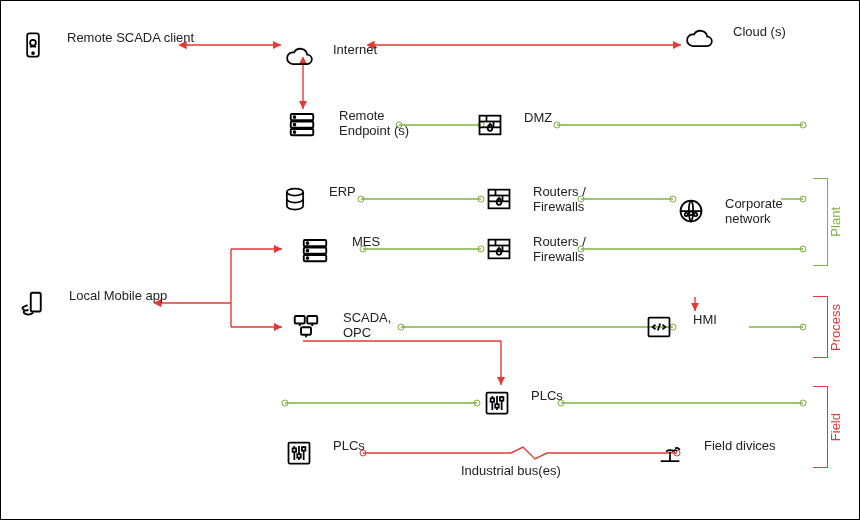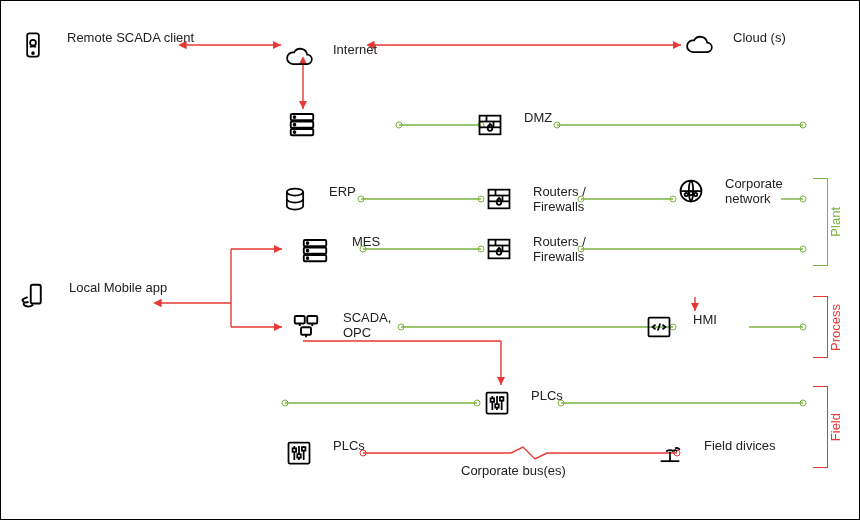--- a/index.html
+++ b/index.html
@@ -111,36 +111,38 @@
   <span class="label">Remote SCADA client</span>
 </div>
 
 <div class="node" style="left:284px;top:42px">
   <svg class="icon" viewBox="0 0 24 24">
       <path d="M7 18a5 5 0 1 1 .8-9.9A6 6 0 0 1 19 10a4 4 0 0 1 0 8H7z"></path>
     </svg>
   <span class="label">Internet</span>
 </div>
 
-<div class="node" style="left:684px;top:30px">
+<div class="node" style="left:684px;top:24px">
   <svg class="icon" viewBox="0 0 24 24">
       <path d="M7 18a5 5 0 1 1 .8-9.9A6 6 0 0 1 19 10a4 4 0 0 1 0 8H7z"></path>
     </svg>
   <span class="label">Cloud (s)</span>
 </div>
 
 <div class="node" style="left:284px;top:108px">
   <svg class="icon big" viewBox="0 0 24 24">
       <rect x="3" y="4" width="18" height="5" rx="1"></rect>
       <rect x="3" y="10" width="18" height="5" rx="1"></rect>
       <rect x="3" y="16" width="18" height="5" rx="1"></rect>
       <circle cx="6" cy="6.5" r=".7" fill="#000"></circle>
       <circle cx="6" cy="12.5" r=".7" fill="#000"></circle>
       <circle cx="6" cy="18.5" r=".7" fill="#000"></circle>
     </svg>
+  <span class="label">Remote
+Endpoint (s)</span>
 </div>
 
 <div class="node" style="left:475px;top:110px">
   <svg class="icon" viewBox="0 0 24 24">
       <rect x="3" y="4" width="18" height="16"></rect>
       <line x1="3" y1="9" x2="21" y2="9"></line>
       <line x1="3" y1="14" x2="21" y2="14"></line>
       <line x1="9" y1="4" x2="9" y2="9"></line>
       <line x1="15" y1="9" x2="15" y2="14"></line>
       <path d="M12 11c1.4 1 2 2 2 3.3 0 1.6-1 2.7-2 2.7s-2-1.1-2-2.7c0-.6.2-1 .5-1.5.2.6.6 1 1 .9 0-1.3.2-2 .5-2.7z"></path>
@@ -163,21 +165,21 @@
       <line x1="3" y1="9" x2="21" y2="9"></line>
       <line x1="3" y1="14" x2="21" y2="14"></line>
       <line x1="9" y1="4" x2="9" y2="9"></line>
       <line x1="15" y1="9" x2="15" y2="14"></line>
       <path d="M12 11c1.4 1 2 2 2 3.3 0 1.6-1 2.7-2 2.7s-2-1.1-2-2.7c0-.6.2-1 .5-1.5.2.6.6 1 1 .9 0-1.3.2-2 .5-2.7z"></path>
     </svg>
   <span class="label">Routers /
 Firewalls</span>
 </div>
 
-<div class="node" style="left:676px;top:176px">
+<div class="node" style="left:676px;top:196px">
   <svg class="icon" viewBox="0 0 24 24">
       <circle cx="12" cy="12" r="9"></circle>
       <path d="M3 12h18M12 3c2.5 2.5 2.5 15 0 18M12 3c-2.5 2.5-2.5 15 0 18"></path>
       <circle cx="8" cy="15" r="1.4"></circle>
       <circle cx="12" cy="14" r="1.6"></circle>
       <circle cx="16" cy="15" r="1.4"></circle>
     </svg>
   <span class="label">Corporate
 network</span>
 </div>
@@ -200,21 +202,21 @@
       <line x1="3" y1="9" x2="21" y2="9"></line>
       <line x1="3" y1="14" x2="21" y2="14"></line>
       <line x1="9" y1="4" x2="9" y2="9"></line>
       <line x1="15" y1="9" x2="15" y2="14"></line>
       <path d="M12 11c1.4 1 2 2 2 3.3 0 1.6-1 2.7-2 2.7s-2-1.1-2-2.7c0-.6.2-1 .5-1.5.2.6.6 1 1 .9 0-1.3.2-2 .5-2.7z"></path>
     </svg>
   <span class="label">Routers /
 Firewalls</span>
 </div>
 
-<div class="node" style="left:14px;top:280px">
+<div class="node" style="left:14px;top:288px">
   <svg class="icon big" viewBox="0 0 24 24">
       <rect x="11" y="3" width="8" height="15" rx="1.5"></rect>
       <path d="M13 19c-2 1.5-5 1.8-7 .5-1-.7-1-2 .2-2.2l3-.5"></path>
       <path d="M6 16.8c-1.2-.3-2.3-1.7-1-2.4l3.5-1.5"></path>
     </svg>
   <span class="label">Local Mobile app</span>
 </div>
 
 <div class="node" style="left:288px;top:310px">
   <svg class="icon big" viewBox="0 0 24 24">
@@ -267,21 +269,21 @@
   <svg class="icon" viewBox="0 0 24 24">
       <path d="M4 19h16"></path>
       <path d="M12 19c0-3 0-5 0-6"></path>
       <path d="M9 11c.5-2 5.5-2 6 0"></path>
       <path d="M12 13l0-2"></path>
       <path d="M15 10c1-.8 2.4-.4 3 .7M16.4 8.2c1.3-1 3.2-.4 4 1"></path>
     </svg>
   <span class="label">Field divices</span>
 </div>
 
-<div class="buslbl" style="left:460px;top:462px">Corporate bus(es)</div>
+<div class="buslbl" style="left:460px;top:462px">Industrial bus(es)</div>
 
 <div class="zone z-plant" style="left:812px;top:178px;height:86px">
   <div class="bracket"></div>
     <div class="txt">Plant</div>
 </div>
 <div class="zone z-proc" style="left:812px;top:296px;height:60px">
   <div class="bracket"></div>
     <div class="txt">Process</div>
 </div>
 <div class="zone z-field" style="left:812px;top:386px;height:80px">

